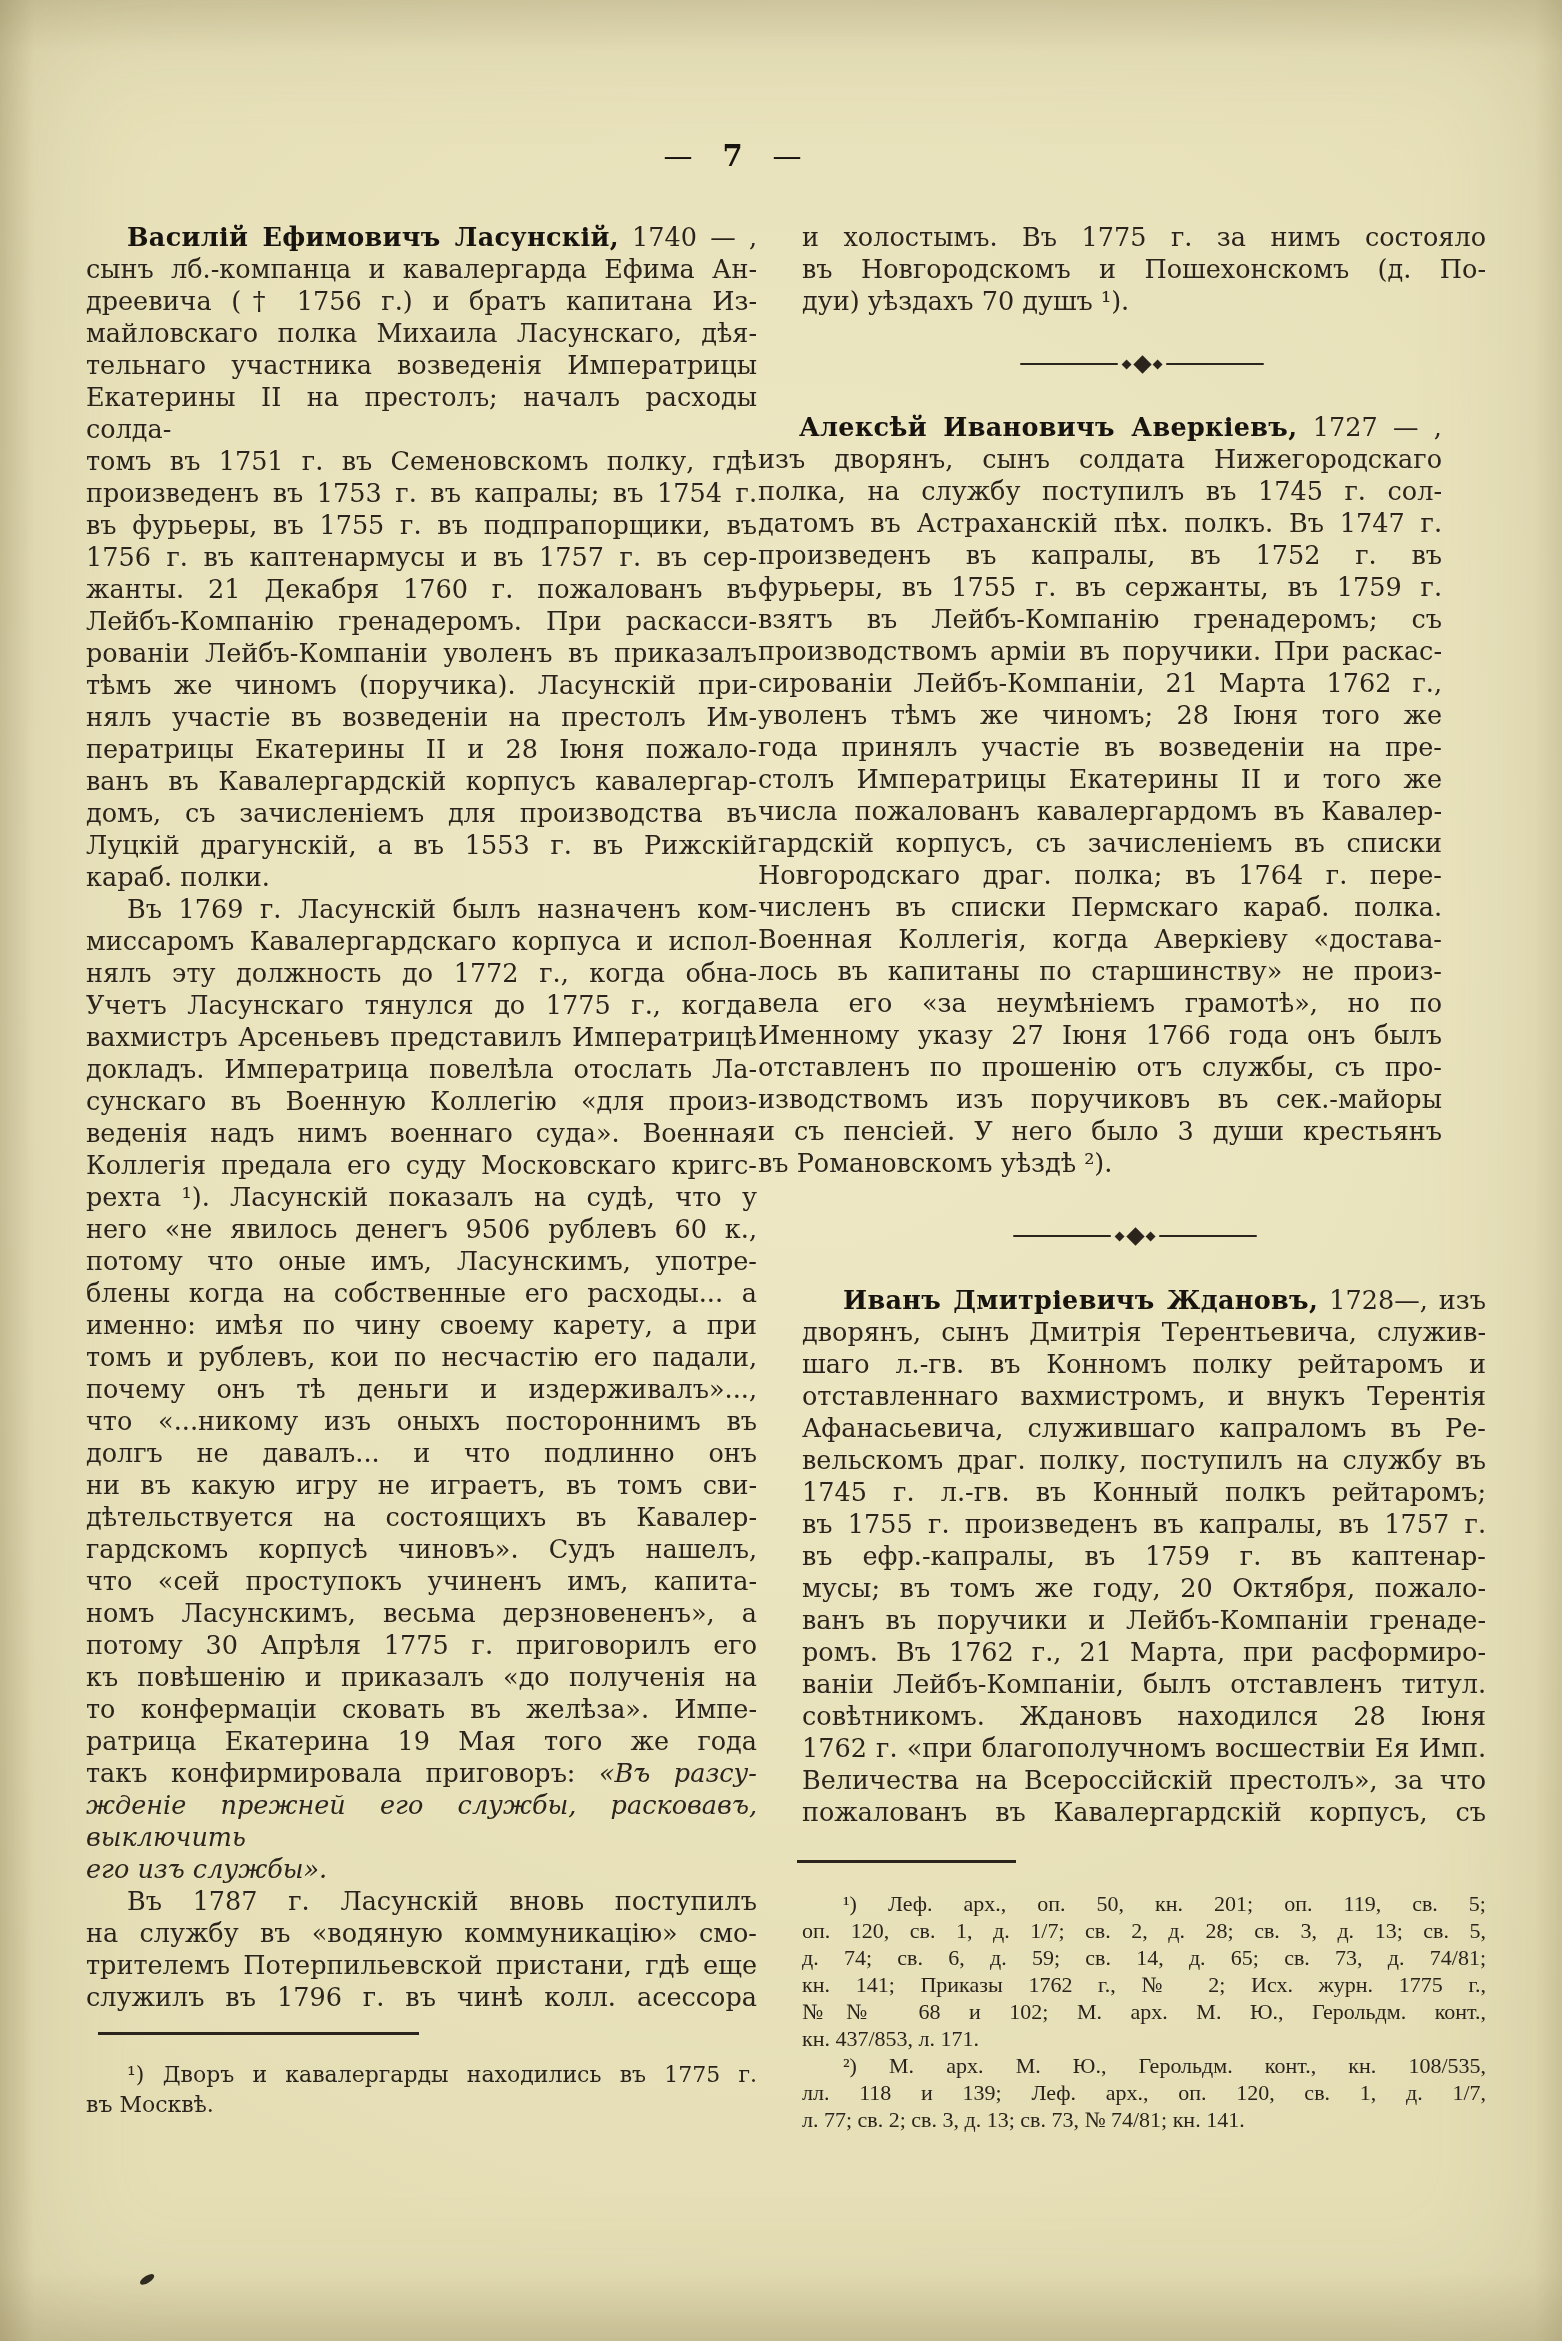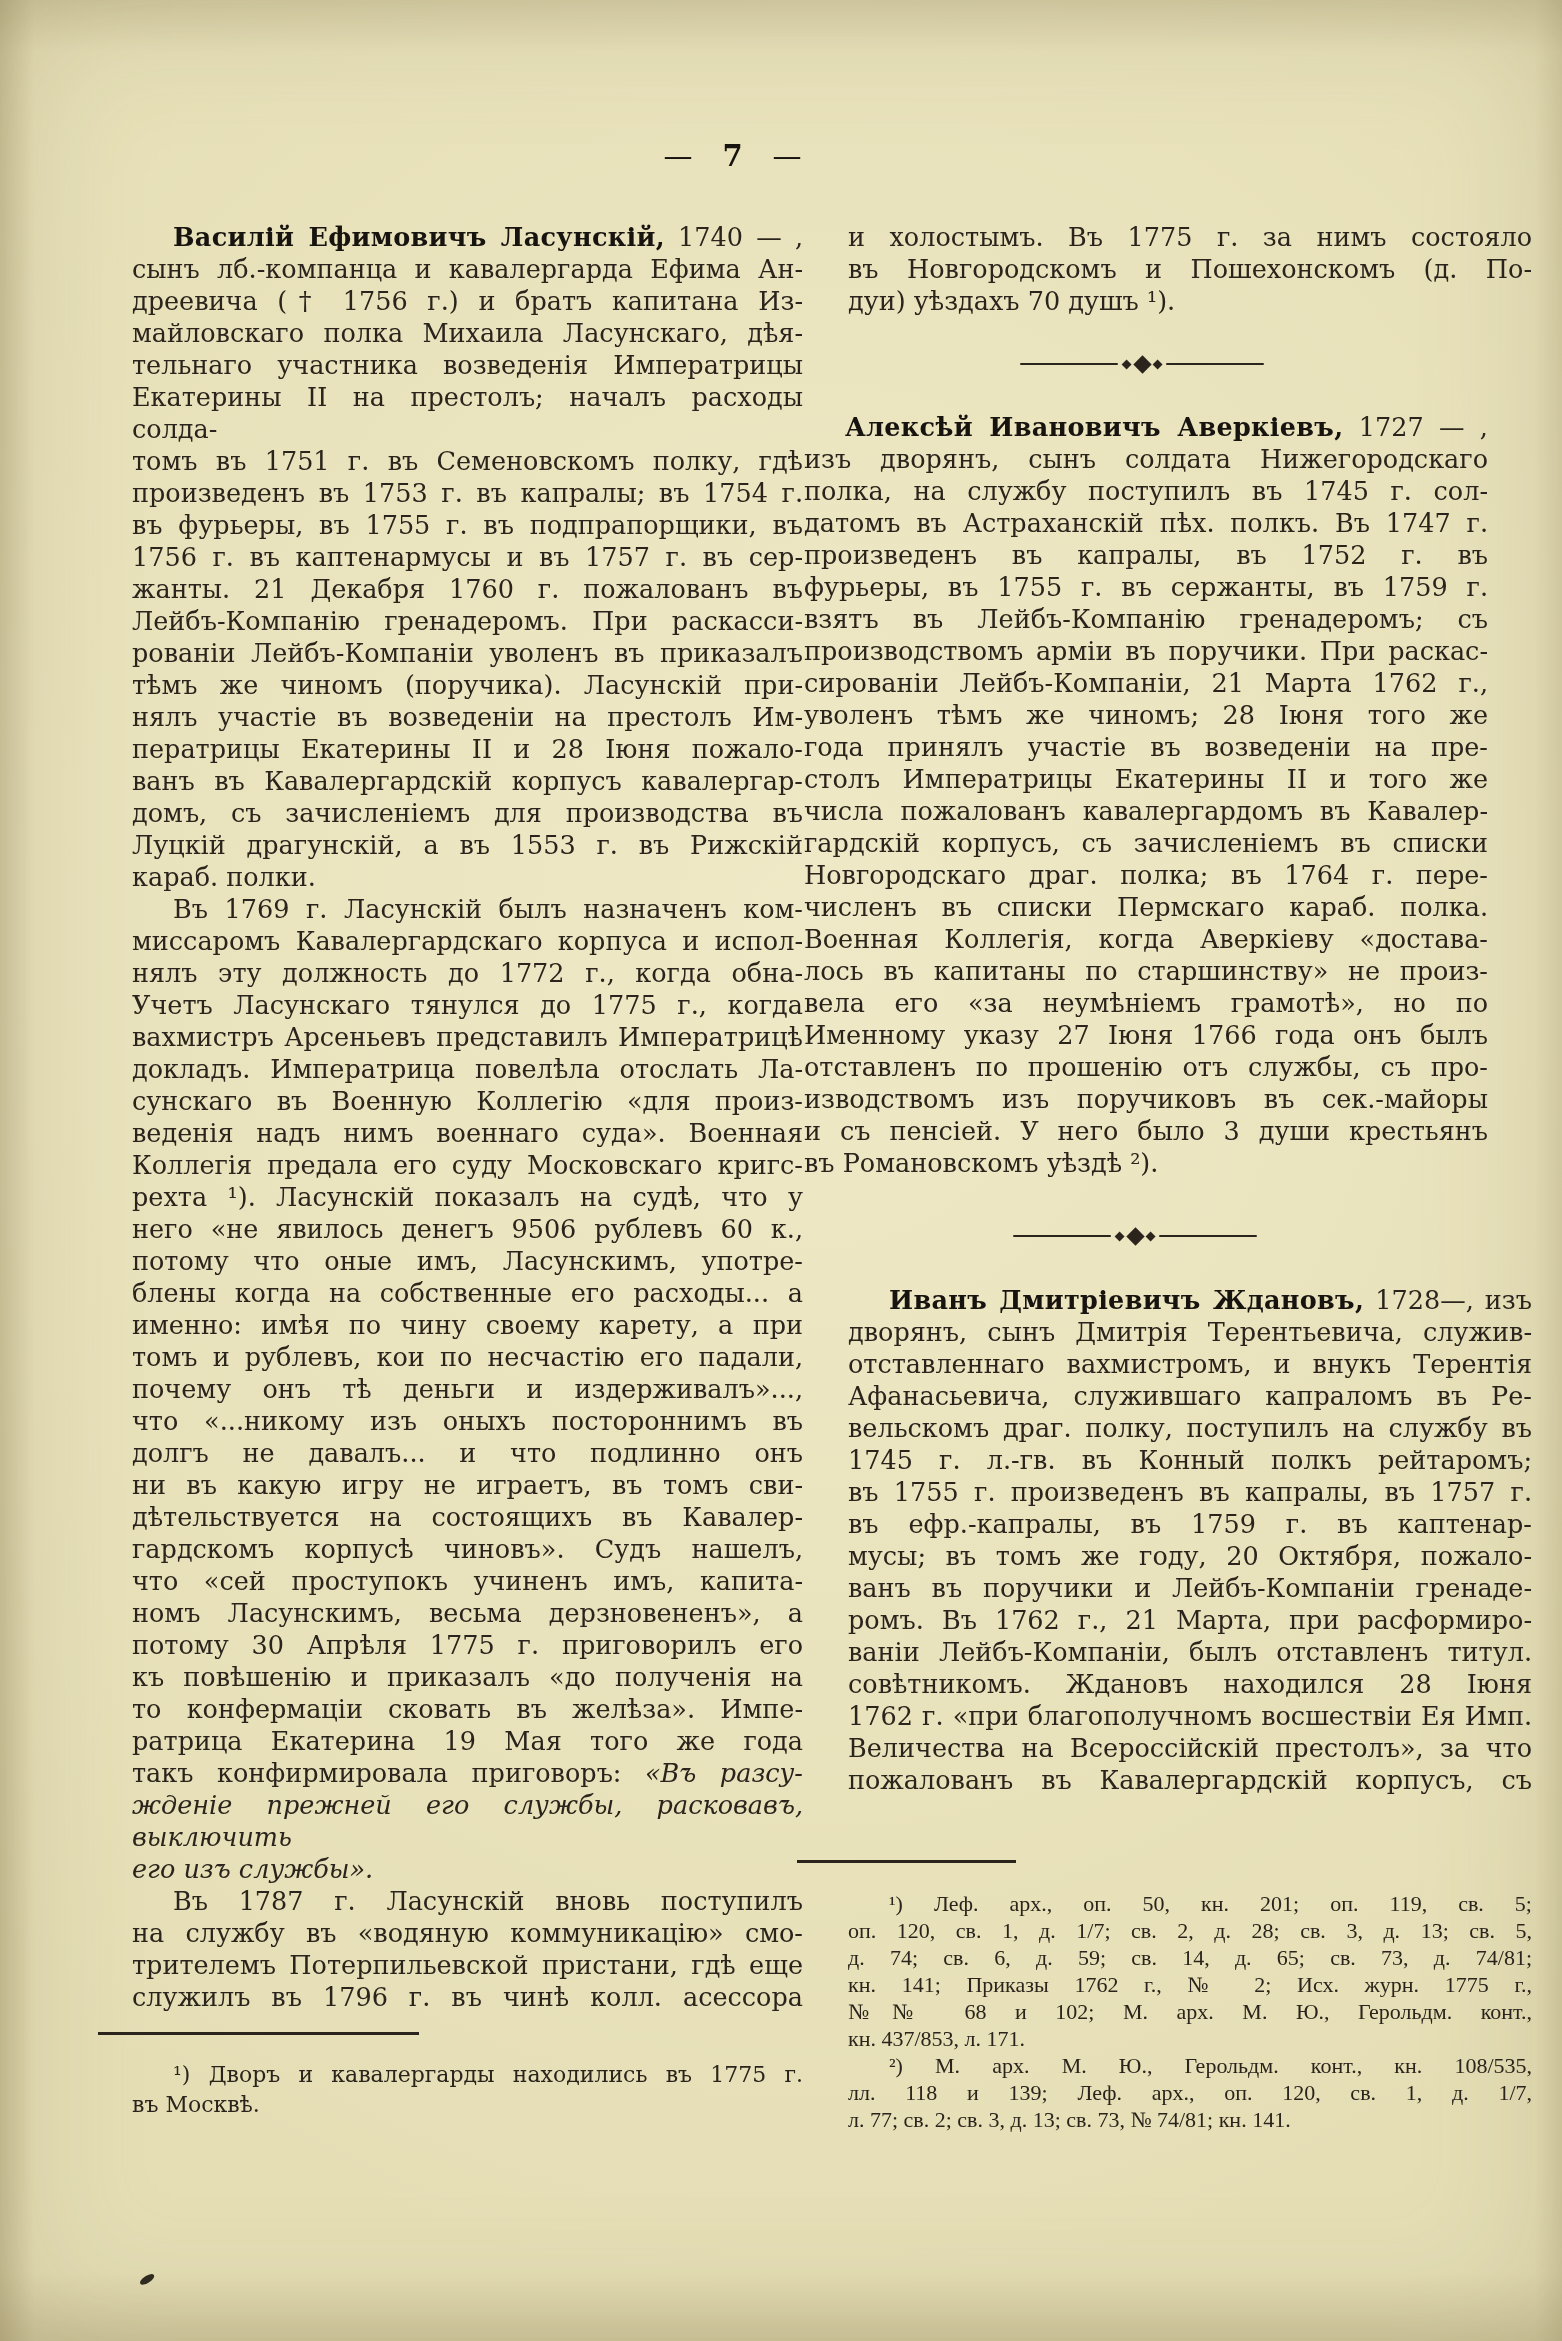--- a/index.html
+++ b/index.html
@@ -26,21 +26,21 @@
   }
   .page-header{
     position:absolute;left:628px;top:139px;width:209px;
     display:flex;justify-content:center;align-items:center;gap:30px;
     color:var(--heading-ink);font-size:29px;line-height:34px;
   }
   .page-header .dash{letter-spacing:0;}
   .page-header .pagenum{font-weight:bold;}
   .col{
     position:absolute;color:var(--ink);
-    font-size:25.5px;line-height:32px;margin-left:46px;
+    font-size:25.5px;line-height:32px;
   }
   .line{
     text-align:justify;text-align-last:justify;
     min-height:32px;
   }
   .nojust{text-align-last:left;}
   .indent{text-indent:41px;}
   .bold{font-weight:bold;color:var(--heading-ink);letter-spacing:0.3px;}
   .italic{font-style:italic;}
   .lc-body{left:86px;top:221px;width:671px;}
@@ -187,20 +187,21 @@
     <span class="dline"></span>
     <span class="dsmall"></span>
     <span class="dbig"></span>
     <span class="dsmall"></span>
     <span class="dline"></span>
   </div>
 
   <div class="col rc-zhdanov">
       <div class="line indent"><span class="bold">Иванъ Дмитріевичъ Ждановъ,</span><span> 1728—, изъ</span></div>
       <div class="line"><span>дворянъ, сынъ Дмитрія Терентьевича, служив-</span></div>
+      <div class="line"><span>шаго л.-гв. въ Конномъ полку рейтаромъ и</span></div>
       <div class="line"><span>отставленнаго вахмистромъ, и внукъ Терентія</span></div>
       <div class="line"><span>Афанасьевича, служившаго капраломъ въ Ре-</span></div>
       <div class="line"><span>вельскомъ драг. полку, поступилъ на службу въ</span></div>
       <div class="line"><span>1745 г. л.-гв. въ Конный полкъ рейтаромъ;</span></div>
       <div class="line"><span>въ 1755 г. произведенъ въ капралы, въ 1757 г.</span></div>
       <div class="line"><span>въ ефр.-капралы, въ 1759 г. въ каптенар-</span></div>
       <div class="line"><span>мусы; въ томъ же году, 20 Октября, пожало-</span></div>
       <div class="line"><span>ванъ въ поручики и Лейбъ-Компаніи гренаде-</span></div>
       <div class="line"><span>ромъ. Въ 1762 г., 21 Марта, при расформиро-</span></div>
       <div class="line"><span>ваніи Лейбъ-Компаніи, былъ отставленъ титул.</span></div>

